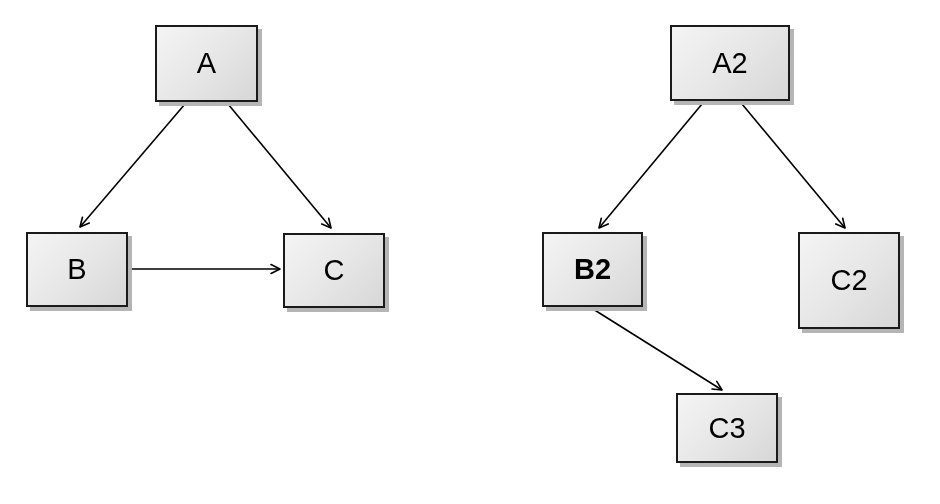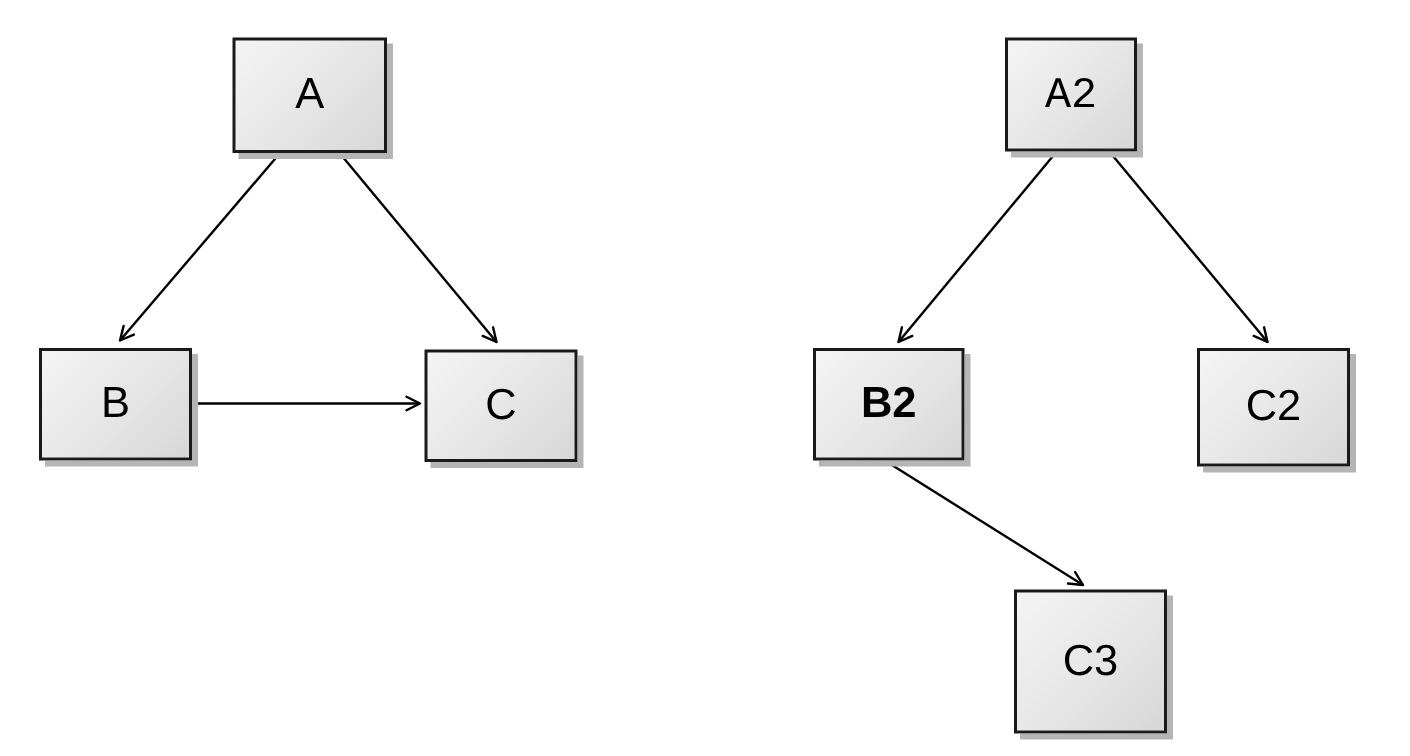--- a/index.html
+++ b/index.html
@@ -65,26 +65,26 @@
   <div id="nodes-layer">
       <div class="node" style="left: 155px; top: 25px; width: 103px; height: 77px;">
         <span class="node-label">A</span>
       </div>
       <div class="node" style="left: 26px; top: 232px; width: 102px; height: 75px;">
         <span class="node-label">B</span>
       </div>
       <div class="node" style="left: 283px; top: 233px; width: 102px; height: 75px;">
         <span class="node-label">C</span>
       </div>
-      <div class="node" style="left: 670px; top: 25px; width: 88px; height: 76px; font-family: Liberation Mono, monospace;">
+      <div class="node" style="left: 670px; top: 25px; width: 120px; height: 76px;">
         <span class="node-label">A2</span>
       </div>
       <div class="node" style="left: 542px; top: 232px; width: 101px; height: 75px; font-weight: bold;">
         <span class="node-label">B2</span>
       </div>
-      <div class="node" style="left: 798px; top: 232px; width: 102px; height: 79px;">
+      <div class="node" style="left: 798px; top: 232px; width: 102px; height: 97px;">
         <span class="node-label">C2</span>
       </div>
-      <div class="node" style="left: 676px; top: 393px; width: 102px; height: 96px;">
+      <div class="node" style="left: 676px; top: 393px; width: 102px; height: 70px;">
         <span class="node-label">C3</span>
       </div>
     </div>
 </div>
 
 </body></html>

